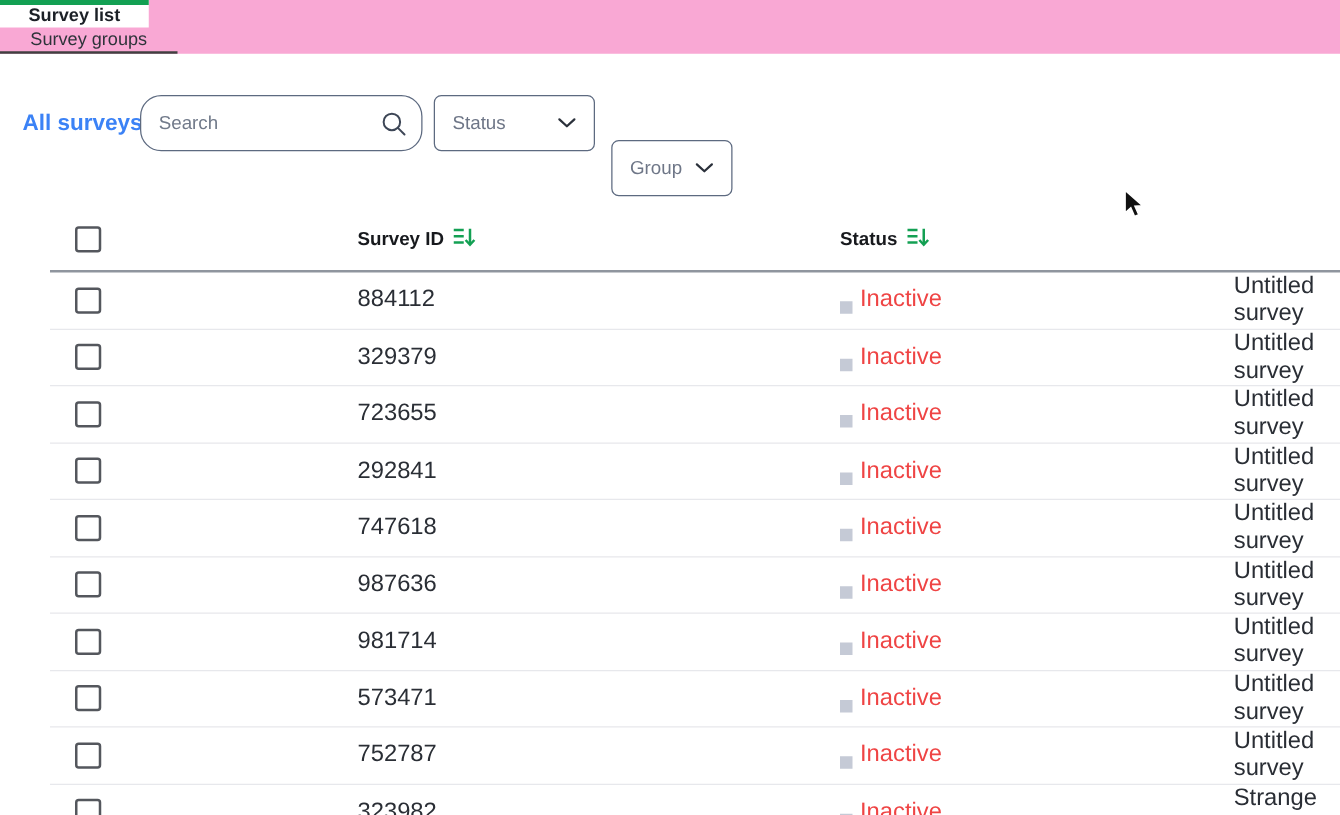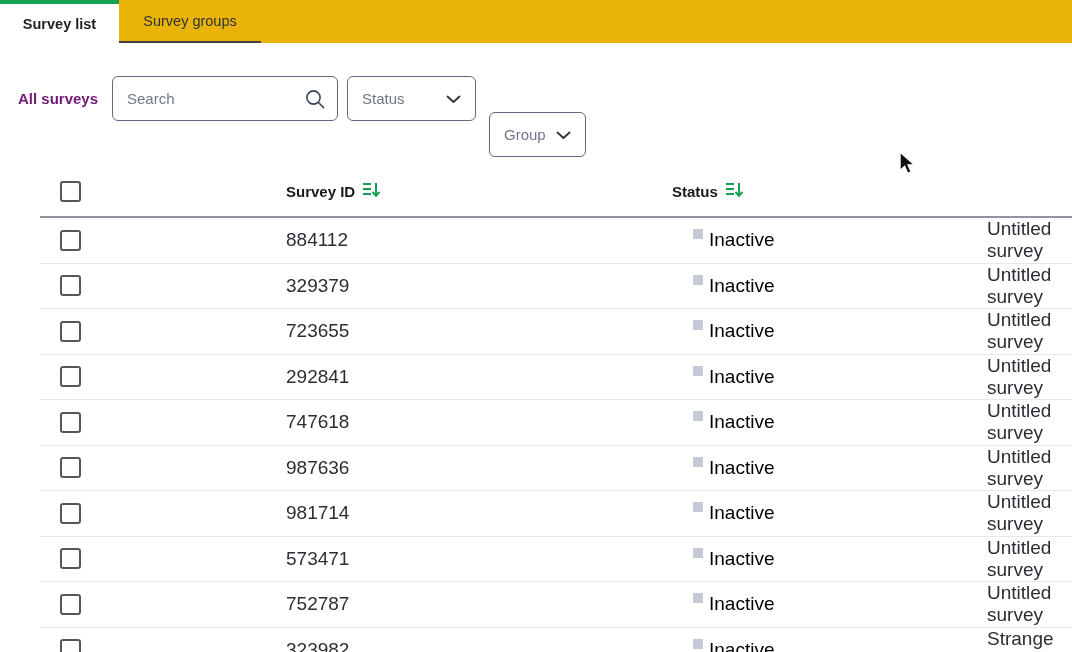--- a/index.html
+++ b/index.html
@@ -7,47 +7,48 @@
   body {
     font-family: "Liberation Sans", "DejaVu Sans", sans-serif;
     background: #ffffff;
     color: #24282e;
     position: relative;
   }
 
   
   .tabbar {
     position: absolute; top: 0; left: 0; width: 1072px; height: 43px;
-    background: #eab308;
+    background: #f9a8d4;
     display: flex;
+    flex-direction: column;
   }
   .tab {
     height: 43px; display: flex; align-items: center; justify-content: center;
     font-size: 14.5px; cursor: pointer;
   }
   .tab.active {
     width: 119px; background: #ffffff;
     border-top: 4px solid #13a053;
     font-weight: 700; color: #1b2026;
   }
   .tab.inactive {
     width: 142px; color: #2e333a; font-weight: 500;
     border-bottom: 2px solid #404040;
   }
 
   
   .filters { position: absolute; top: 76px; left: 0; width: 1072px; height: 45px; }
   .scope-label {
     position: absolute; left: 18px; top: 0; height: 45px;
     display: flex; align-items: center;
-    font-weight: 700; font-size: 15px; color: #701a75;
+    font-weight: 700; font-size: 18px; color: #3b82f6;
   }
   .search-box {
     position: absolute; left: 112px; top: 0; width: 226px; height: 45px;
-    border: 1.5px solid #5d6a80; border-radius: 6px; background: #fff;
+    border: 1.5px solid #5d6a80; border-radius: 17px; background: #fff;
   }
   .search-box input {
     border: none; outline: none; background: transparent;
     width: 180px; height: 100%; padding-left: 14px;
     font-family: inherit; font-size: 15px; color: #2a2f37;
   }
   .search-box input::placeholder { color: #717a8a; opacity: 1; }
   .search-box .mag { position: absolute; right: 11px; top: 12px; }
   .select {
     position: absolute; top: 0; height: 45px;
@@ -73,21 +74,21 @@
   .hcell { display: flex; align-items: center; gap: 7px; }
   .tbody .trow {
     height: 45.5px; border-bottom: 1px solid #e7e8ec;
     font-size: 19px; color: #2a2e35;
   }
   .cb {
     width: 21px; height: 21px; margin-left: 20px;
     border: 2px solid #54575d; border-radius: 3px; background: #fff;
     cursor: pointer;
   }
-  .status-cell { display: flex; align-items: flex-start; gap: 6px; color: #000000; margin-left: 21px; }
+  .status-cell { display: flex; align-items: flex-end; gap: 6px; color: #ef4444; }
   .status-square { width: 10px; height: 10px; background: #c5cad6; display: inline-block; }
   .sort-icon { display: inline-block; }
 
   
   .cursor { position: absolute; left: 898px; top: 151px; pointer-events: none; }
 </style>
 </head>
 <body>
 
 <div class="tabbar">

